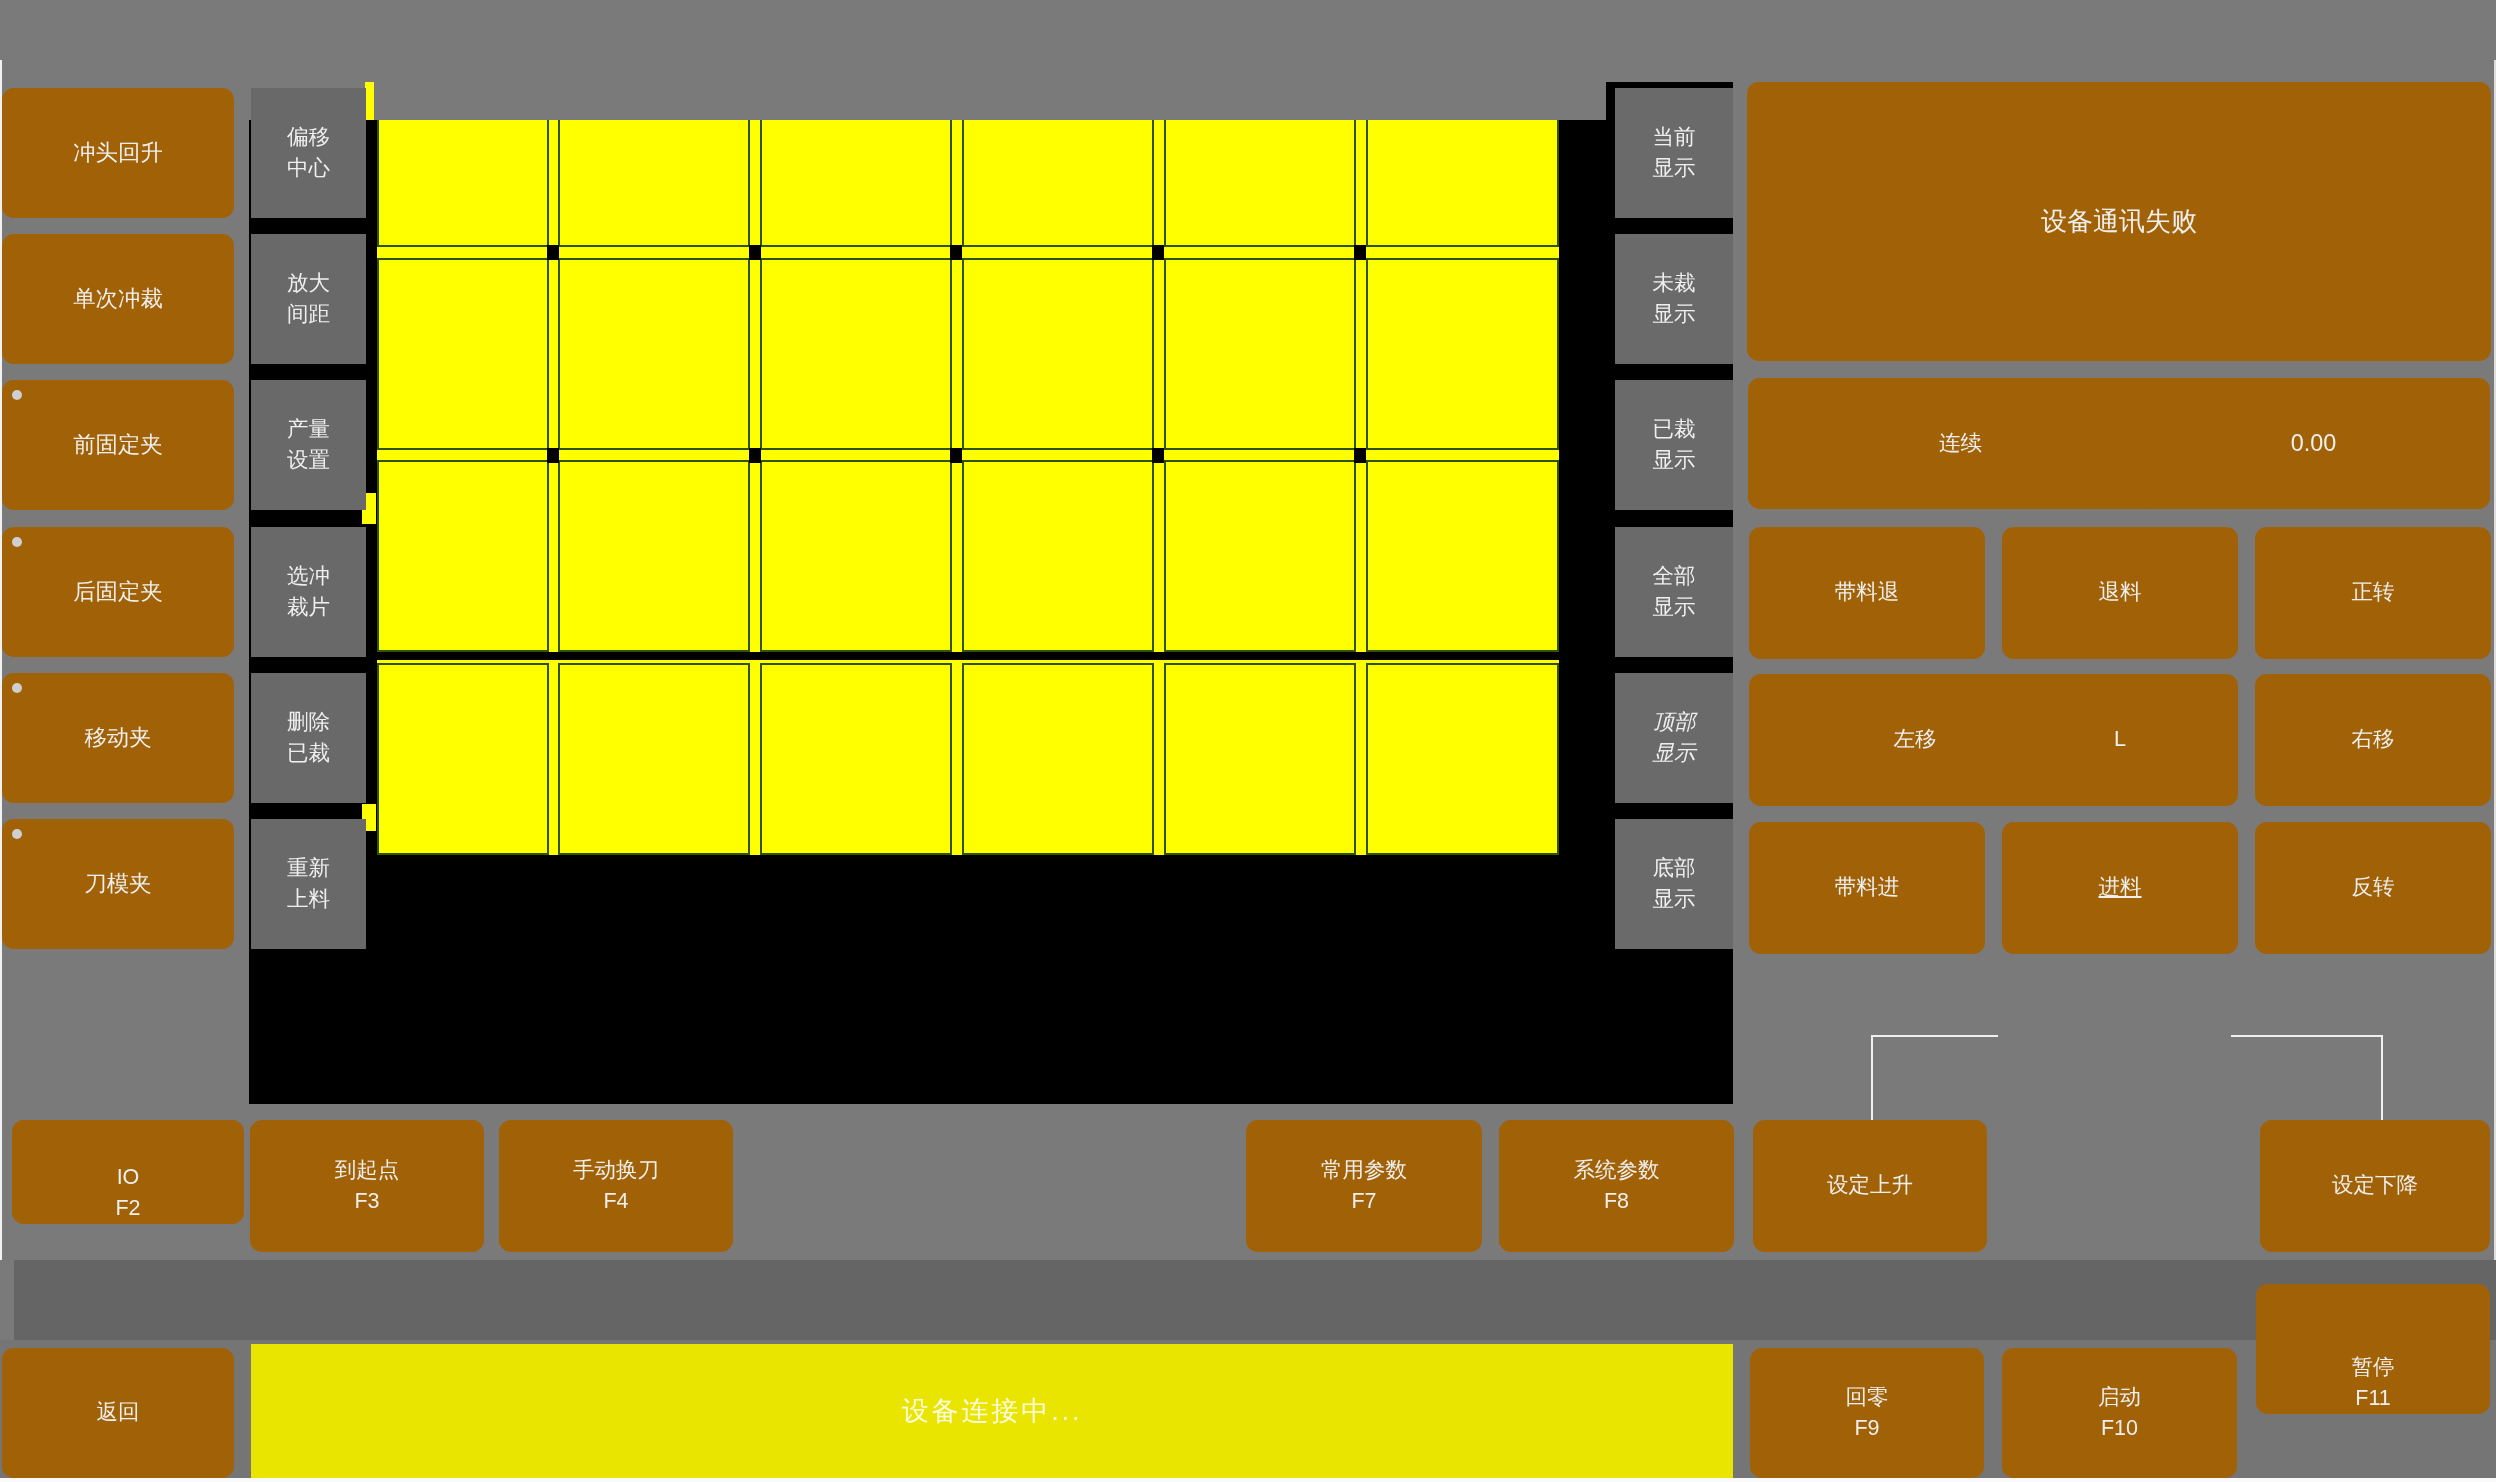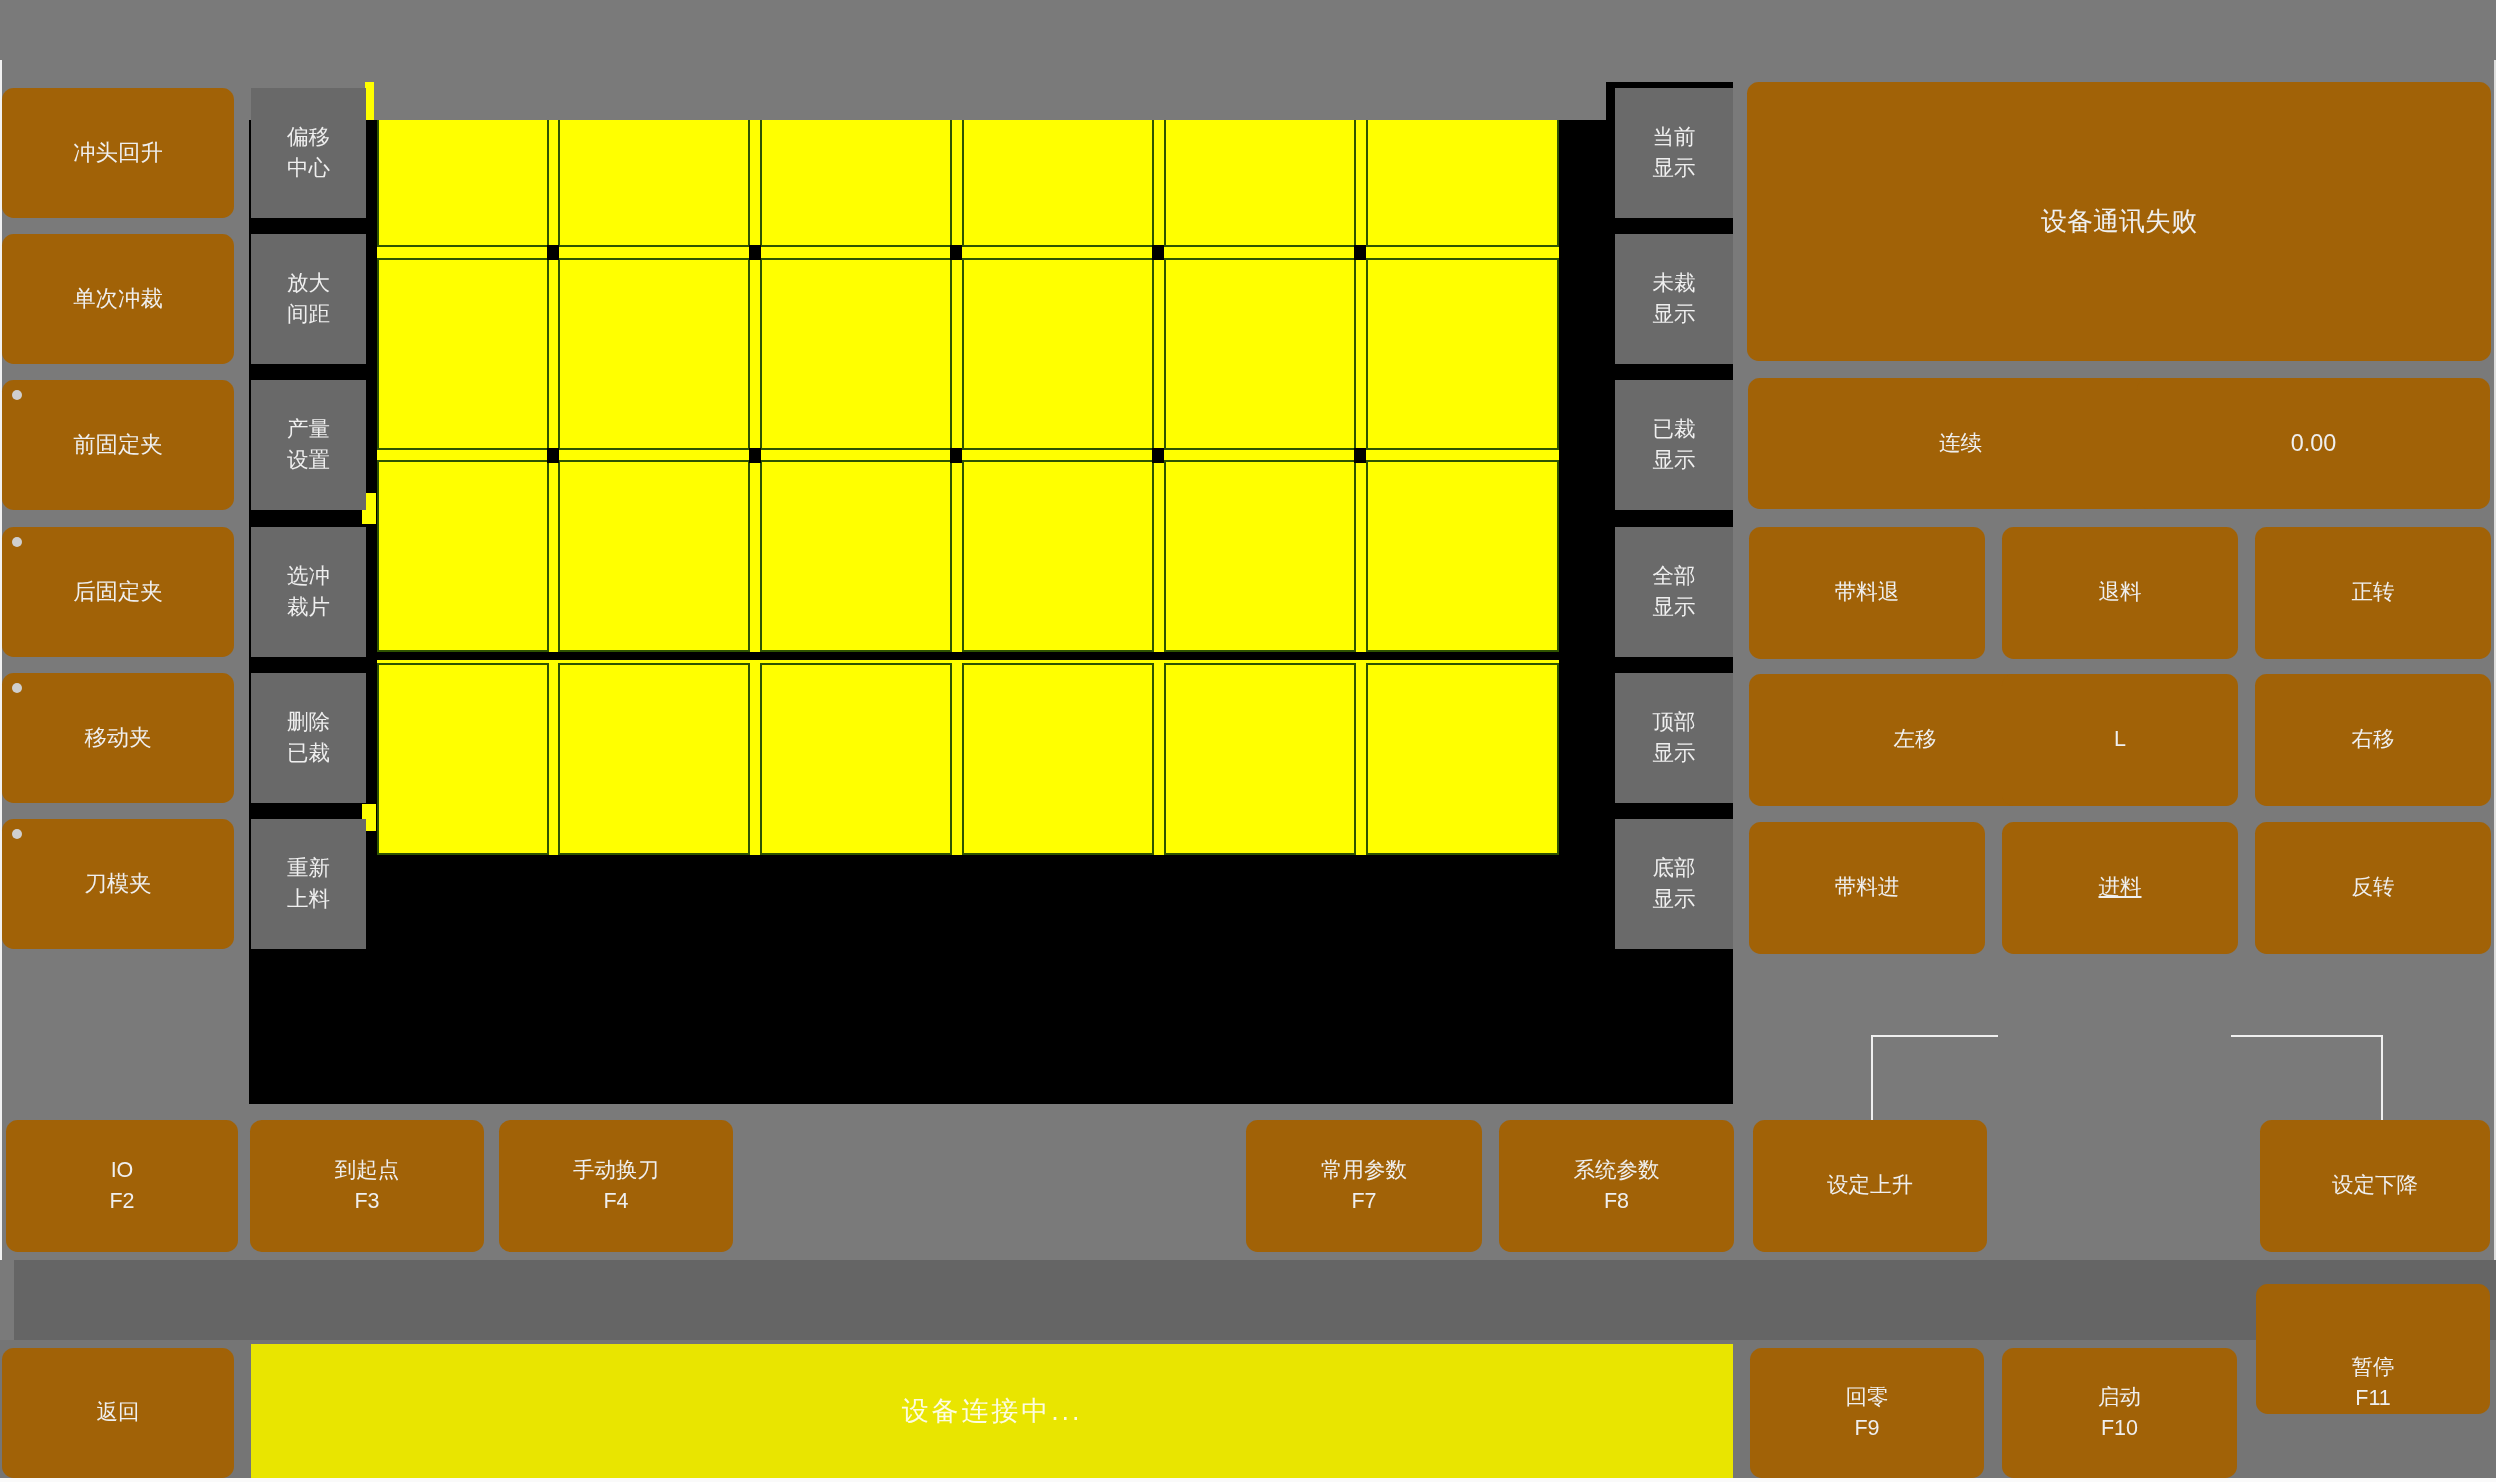--- a/index.html
+++ b/index.html
@@ -116,21 +116,21 @@
     </div>
   <div id="disp-col">
       <div class="btn " style="left: 1615px; top: 88px; width: 118px; height: 130px; background: rgb(106, 106, 106);"><span>当前
 显示</span></div>
       <div class="btn " style="left: 1615px; top: 234px; width: 118px; height: 130px; background: rgb(106, 106, 106);"><span>未裁
 显示</span></div>
       <div class="btn " style="left: 1615px; top: 380px; width: 118px; height: 130px; background: rgb(106, 106, 106);"><span>已裁
 显示</span></div>
       <div class="btn " style="left: 1615px; top: 527px; width: 118px; height: 130px; background: rgb(106, 106, 106);"><span>全部
 显示</span></div>
-      <div class="btn " style="left: 1615px; top: 673px; width: 118px; height: 130px; background: rgb(106, 106, 106);"><span>顶部
+      <div class="btn " style="left: 1615px; top: 673px; width: 118px; height: 130px; background: rgb(106, 106, 106); font-style: italic;"><span>顶部
 显示</span></div>
       <div class="btn " style="left: 1615px; top: 819px; width: 118px; height: 130px; background: rgb(106, 106, 106);"><span>底部
 显示</span></div>
     </div>
 
   <div class="btn rounded" style="left:1747px;top:82px;width:744px;height:279px;font-size:26px;">
     <span>设备通讯失败</span>
   </div>
   <div class="btn rounded" style="left:1748px;top:378px;width:425px;height:131px;">
     <span>连续</span>
@@ -150,21 +150,21 @@
       <div class="btn rounded" style="left: 2255px; top: 822px; width: 236px; height: 132px;"><span>反转</span></div>
     </div>
 
   <div class="wline" style="left:1871px;top:1035px;width:127px;height:2px;"></div>
   <div class="wline" style="left:1871px;top:1035px;width:2px;height:86px;"></div>
   <div class="wline" style="left:2231px;top:1035px;width:151px;height:2px;"></div>
   <div class="wline" style="left:2381px;top:1035px;width:2px;height:86px;"></div>
 
 
   <div id="fn-row">
-      <div class="btn rounded" style="left: 6px; top: 1120px; width: 232px; height: 132px;"><span>IO
+      <div class="btn rounded" style="left: 12px; top: 1120px; width: 232px; height: 104px; align-items: flex-end;"><span>IO
 F2</span></div>
       <div class="btn rounded" style="left: 250px; top: 1120px; width: 234px; height: 132px;"><span>到起点
 F3</span></div>
       <div class="btn rounded" style="left: 499px; top: 1120px; width: 234px; height: 132px;"><span>手动换刀
 F4</span></div>
       <div class="btn rounded" style="left: 1246px; top: 1120px; width: 236px; height: 132px;"><span>常用参数
 F7</span></div>
       <div class="btn rounded" style="left: 1499px; top: 1120px; width: 235px; height: 132px;"><span>系统参数
 F8</span></div>
       <div class="btn rounded" style="left: 1753px; top: 1120px; width: 234px; height: 132px;"><span>设定上升</span></div>

